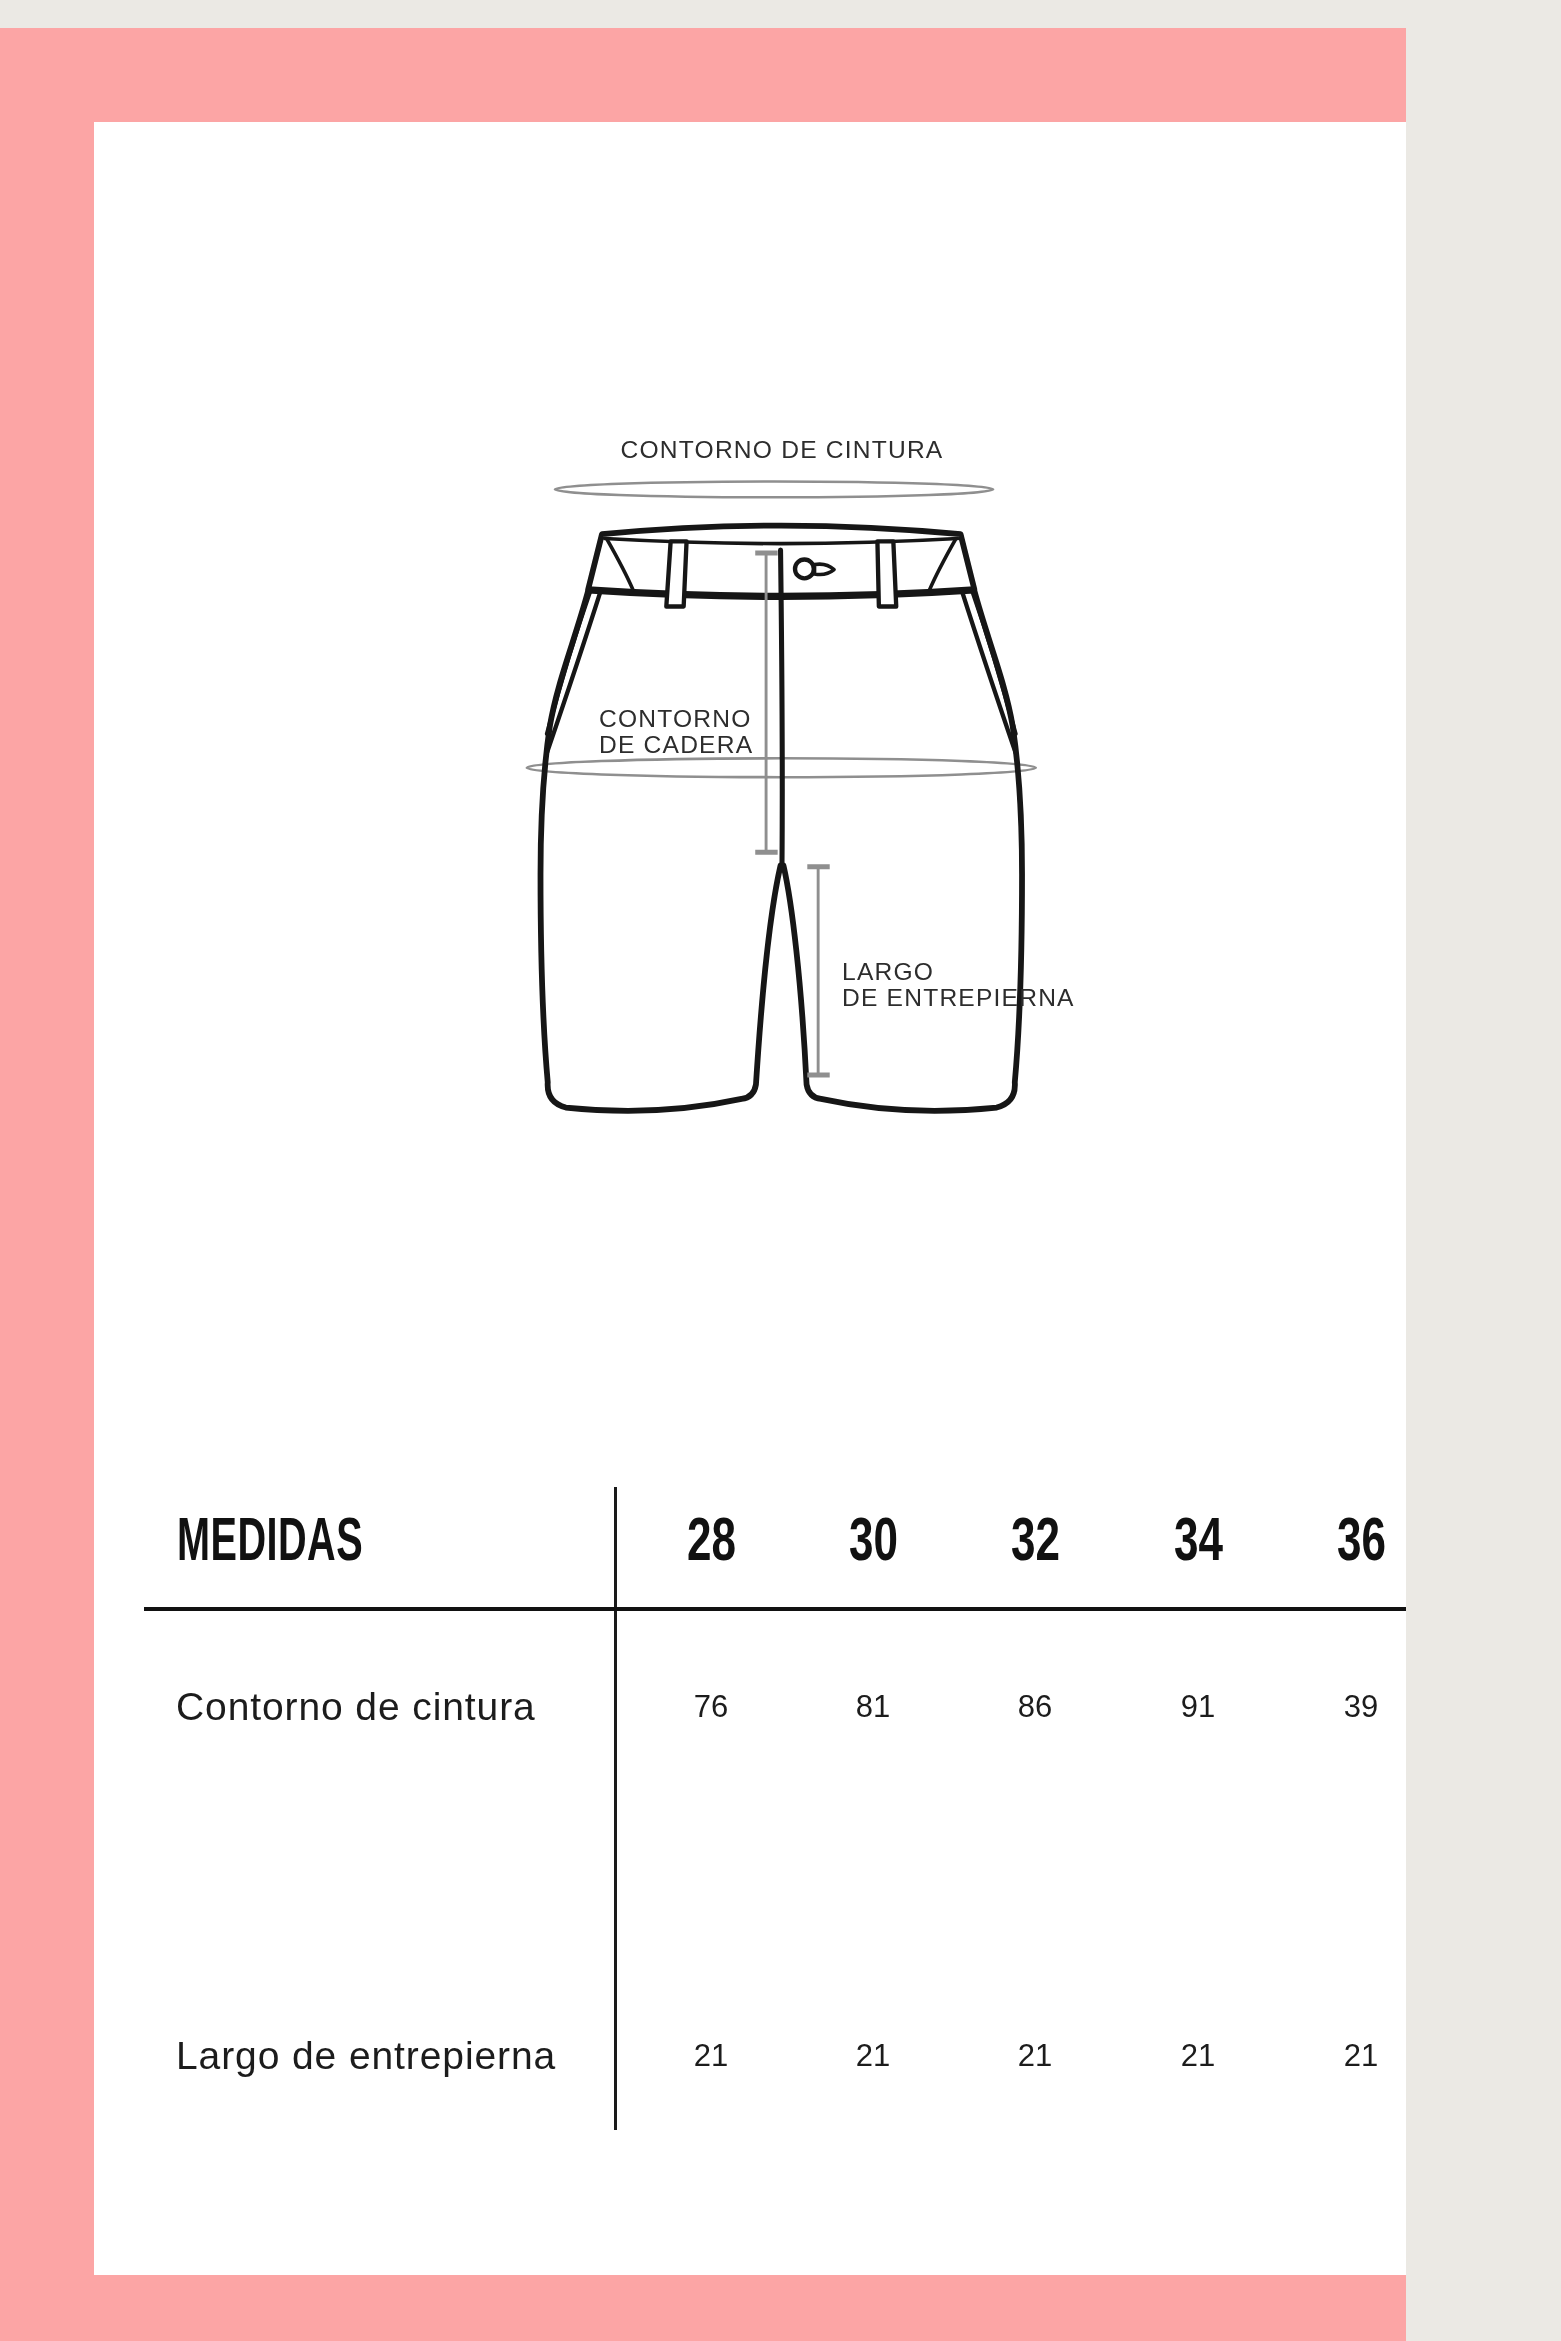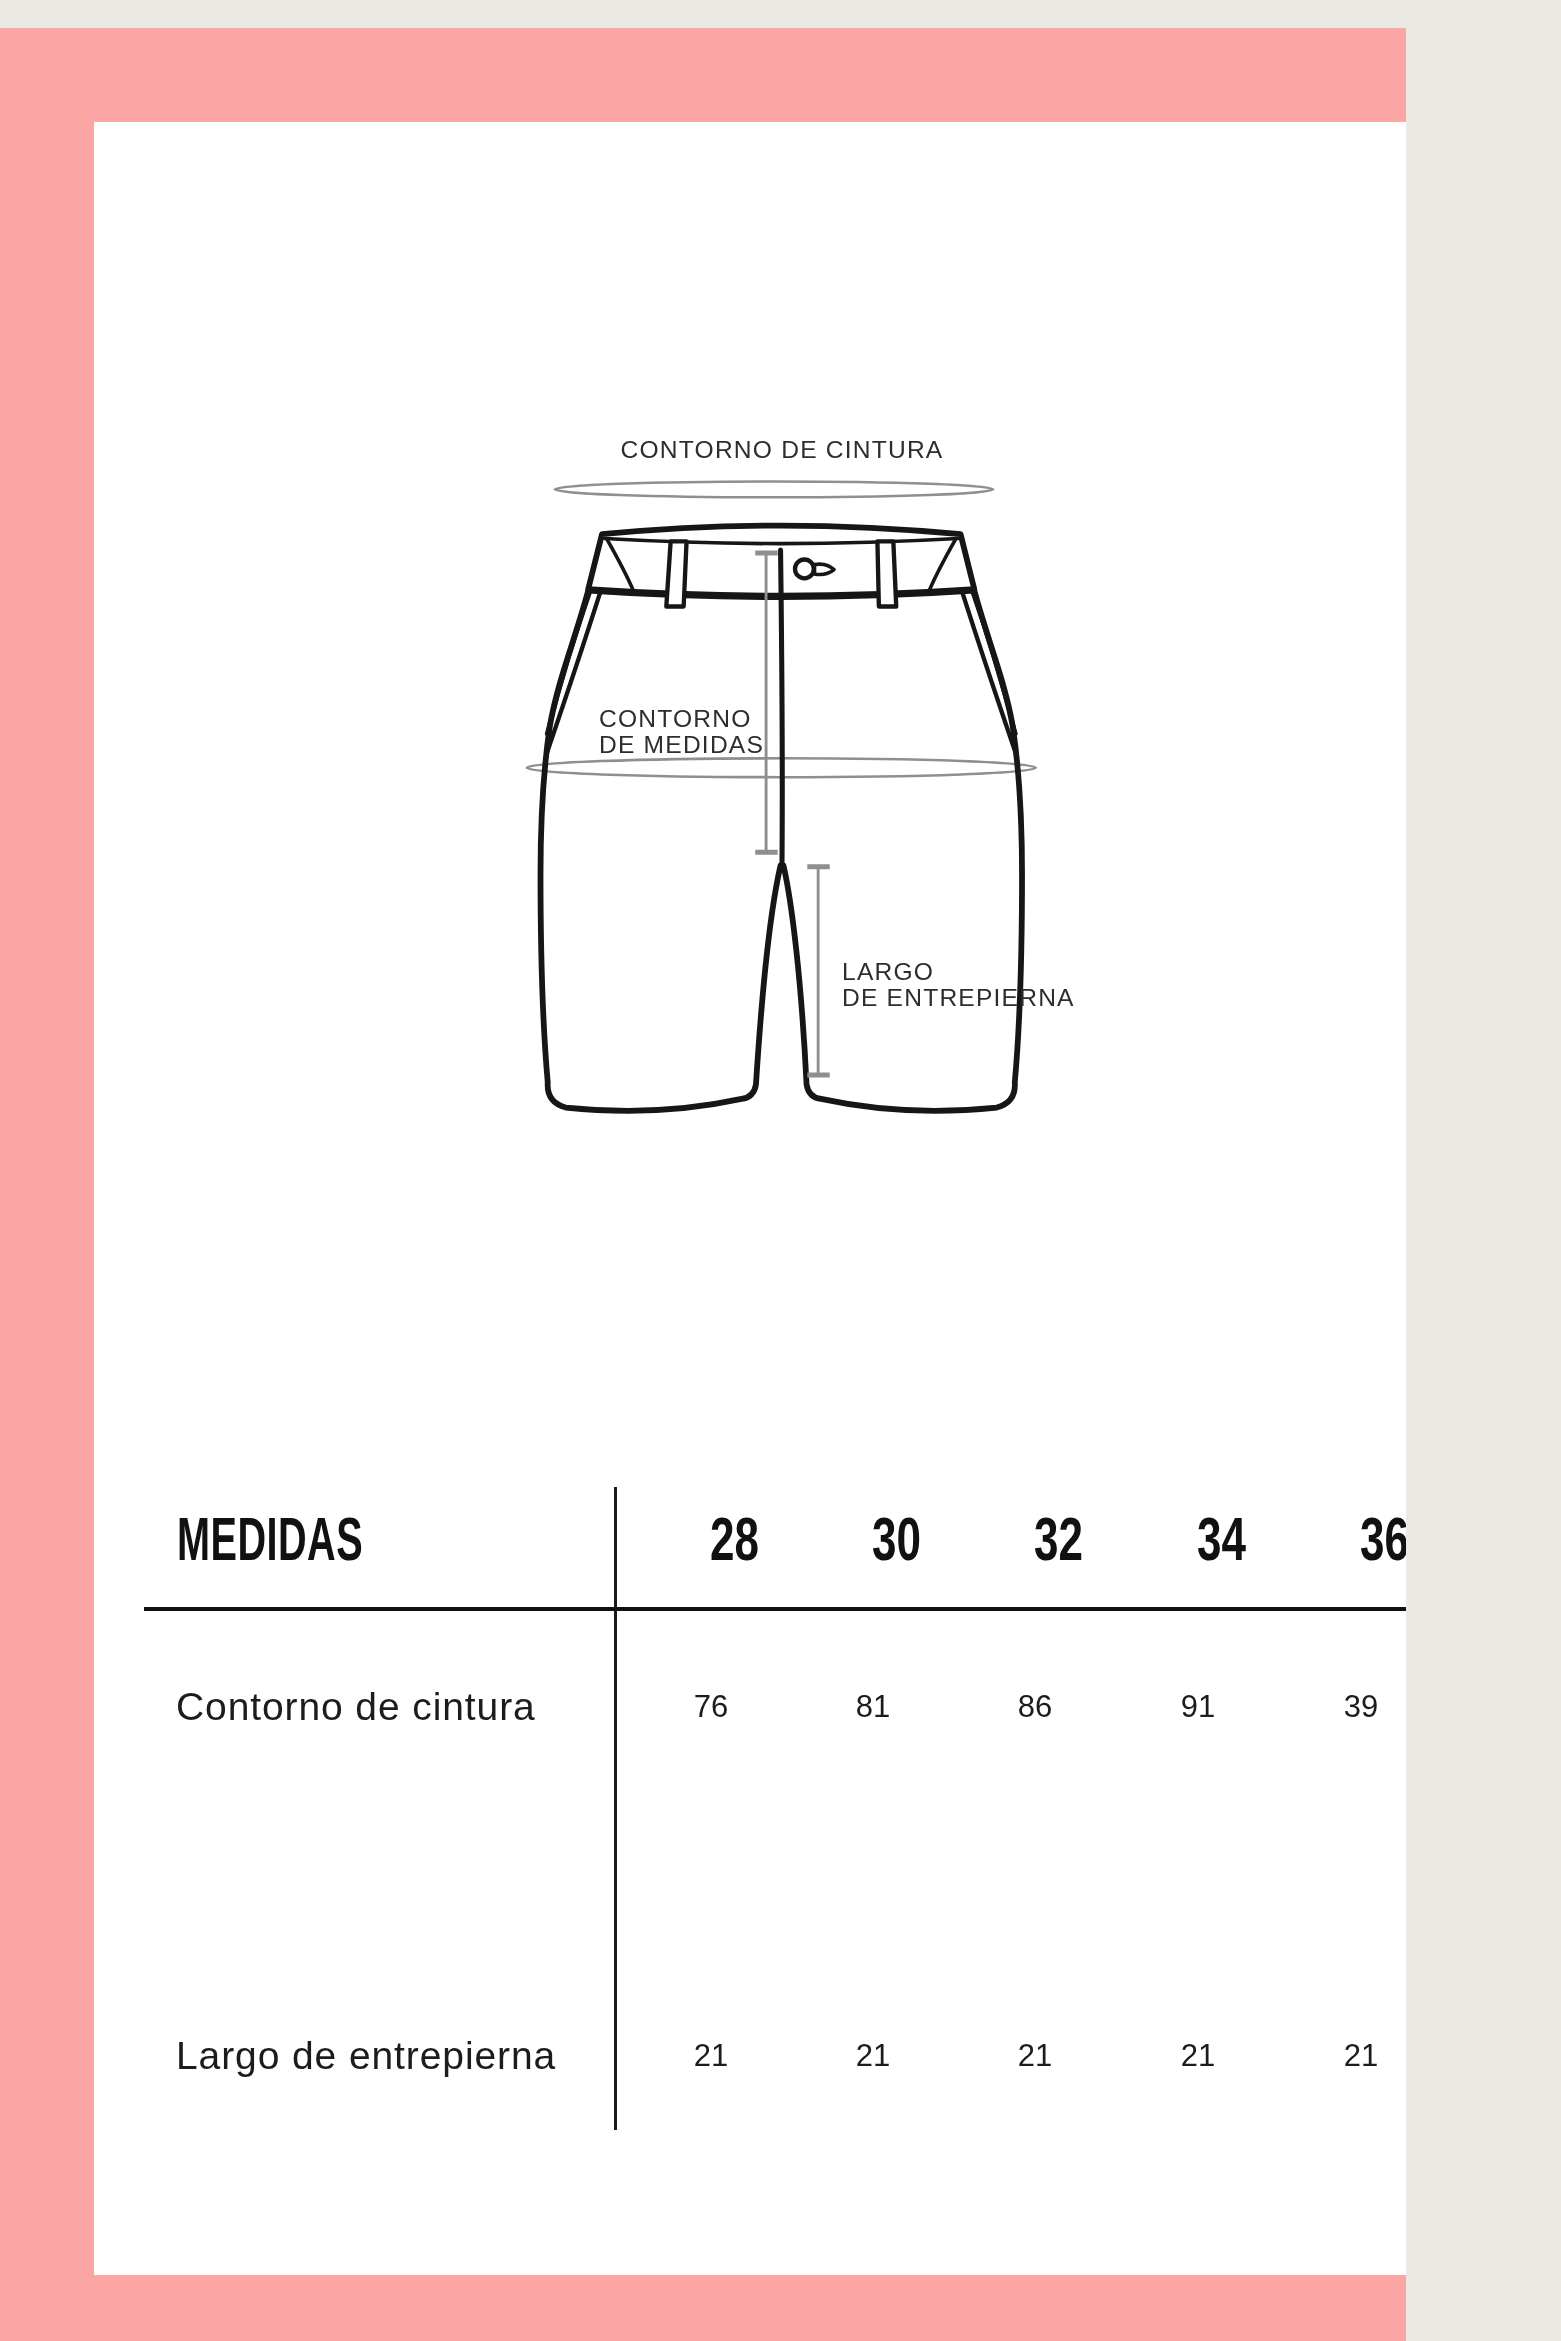--- a/index.html
+++ b/index.html
@@ -5,21 +5,21 @@
   html,body{margin:0;padding:0;}
   body{width:1561px;height:2342px;background:#EBE9E4;font-family:"Liberation Sans",sans-serif;}
   #page{position:relative;width:1406px;height:2342px;background:#fca5a5;overflow:hidden;margin-top:28px;}
   .card{position:absolute;left:94px;top:94px;width:1373px;height:2153px;background:#FFFFFF;}
   svg.shorts{position:absolute;left:398px;top:311px;}
   .dlabel{position:absolute;font-size:24.6px;letter-spacing:1.2px;color:#2D2D2D;line-height:26px;white-space:nowrap;}
   .dlabel-waist{left:688px;top:315px;transform:translateX(-50%);}
   .dlabel-hip{left:505px;top:584px;}
   .dlabel-inseam{left:748px;top:837px;}
   .thead{position:absolute;left:0;top:1391px;width:100%;height:52px;}
-  .thead .cell{line-height:52px;text-align:right;}
+  .thead .cell{line-height:52px;}
   .hlabel{position:absolute;left:83px;line-height:52px;white-space:nowrap;text-align:right;}
   .condL{display:inline-block;font-weight:700;font-size:62px;letter-spacing:0.7px;color:#111111;transform:scaleX(0.64);transform-origin:0 55%;}
   .condN{display:inline-block;font-weight:700;font-size:62px;color:#111111;transform:scaleX(0.71);transform-origin:50% 55%;}
   .trow{position:absolute;left:0;width:100%;height:43px;}
   .rlabel{position:absolute;left:82px;font-size:39px;letter-spacing:0.9px;line-height:43px;color:#1C1C1C;white-space:nowrap;}
   .cell{position:absolute;width:116px;text-align:center;}
   .trow .cell{font-size:31px;line-height:43px;color:#1C1C1C;}
   .vrule{position:absolute;left:520px;top:1365px;width:2.9px;height:643px;background:#1A1A1A;}
   .hrule{position:absolute;left:50px;top:1485px;width:1282px;height:3.6px;background:#111111;}
 </style>
@@ -57,21 +57,21 @@
         <path d="M364,166 L395,166 M364,580 L395,580" stroke-width="7"></path>
         <path d="M451,600 L451,888" stroke-width="4"></path>
         <path d="M436,600 L467,600 M436,888 L467,888" stroke-width="7"></path>
       </g>
     </svg>
 
     <div class="dlabel dlabel-waist">CONTORNO DE CINTURA</div>
 
     <div class="dlabel dlabel-hip">
       <div>CONTORNO</div>
-      <div>DE MEDIDAS</div>
+      <div>DE CADERA</div>
     </div>
 
     <div class="dlabel dlabel-inseam">
       <div>LARGO</div>
       <div>DE ENTREPIERNA</div>
     </div>
 
     <div class="thead">
       <div class="hlabel">
         <span class="condL">MEDIDAS</span>

